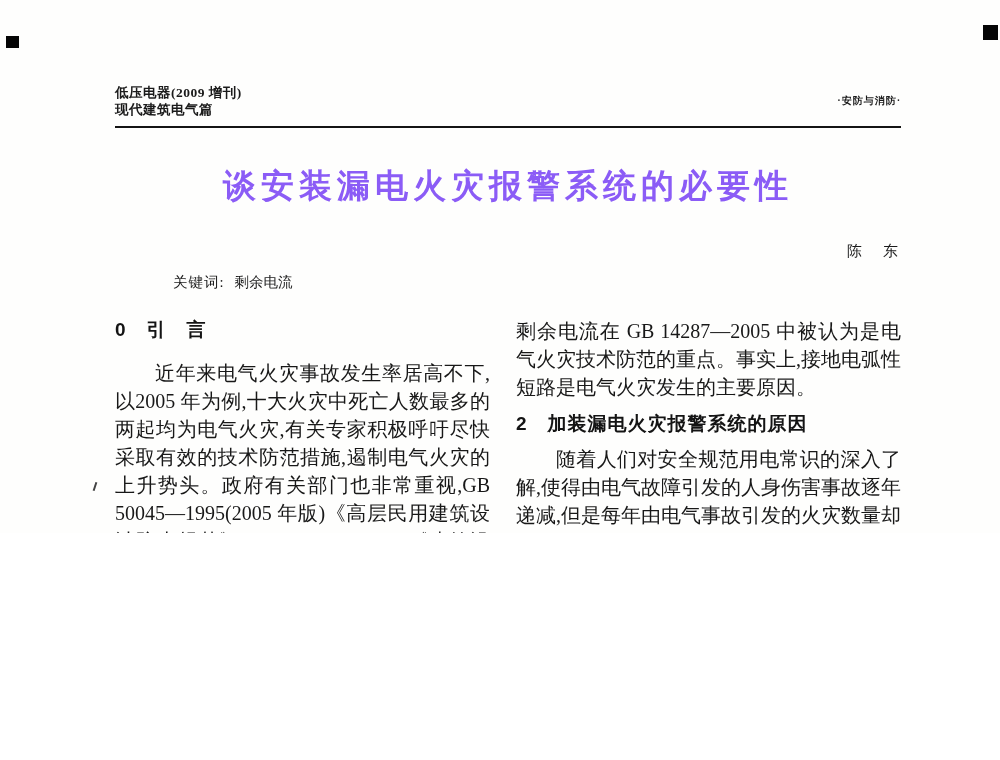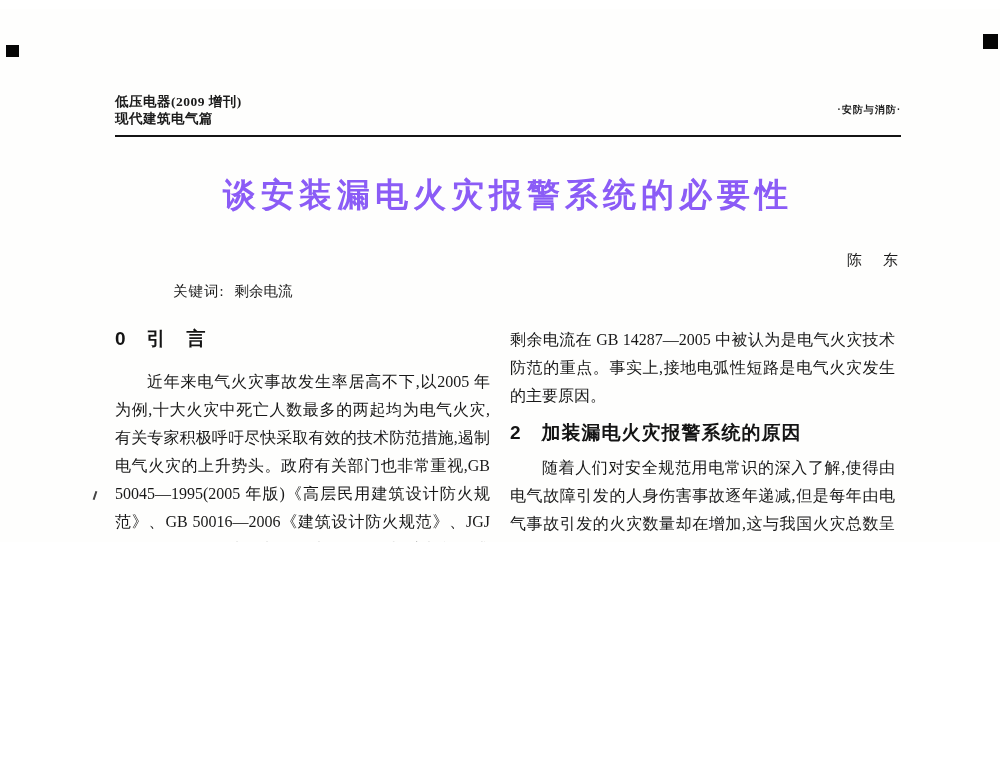--- a/index.html
+++ b/index.html
@@ -1,21 +1,21 @@
 <!DOCTYPE html>
 <html><head>
 <meta charset="utf-8">
 <style>
   * { margin: 0; padding: 0; box-sizing: border-box; }
   html, body { background: #ffffff; }
   .page {
     position: relative;
     width: 1000px;
     height: 533px;
-    margin: 9px auto;
+    margin: 0 auto;
     background: #fefefd;
     overflow: hidden;
     font-family: "Liberation Serif", serif;
     color: #1b1b1b;
   }
   
   .blot { position: absolute; background: #050505; }
   .blot-tl { left: 6px; top: 36px; width: 13px; height: 12px; }
   .blot-tr { left: 983px; top: 25px; width: 15px; height: 15px; }
   .blot-bottom { left: 78px; top: 752px; width: 922px; height: 8px; }
@@ -68,37 +68,37 @@
   .abstract b { letter-spacing: 1px; margin-right: 8px; }
   .keywords {
     margin-top: 10px;
     padding-left: 58px;
     font-size: 14.5px;
     font-weight: normal;
     line-height: 22px;
   }
   .keywords .kw-label { margin-right: 10px; letter-spacing: 1px; }
 
-  .columns { margin-top: 24px; display: flex; gap: 20px; }
+  .columns { margin-top: 24px; display: flex; gap: 26px; }
   .col-left  { width: 375px; }
   .col-right { width: 385px; }
 
   .sec-heading {
     font-family: "Liberation Sans", sans-serif;
     font-weight: bold;
     font-size: 19px;
     line-height: 26px;
     letter-spacing: 1px;
     color: #141414;
   }
   .col-left .sec-heading { margin-bottom: 16px; }
   .col-right .sec-heading { margin-top: 10px; margin-bottom: 8px; }
 
   .body-par {
-    font-size: 16px;
+    font-size: 20px;
     line-height: 28px;
     text-align: justify;
     text-indent: 2em;
     color: #181818;
   }
   .body-par.no-indent { text-indent: 0; }
 </style>
 </head>
 <body>
 

